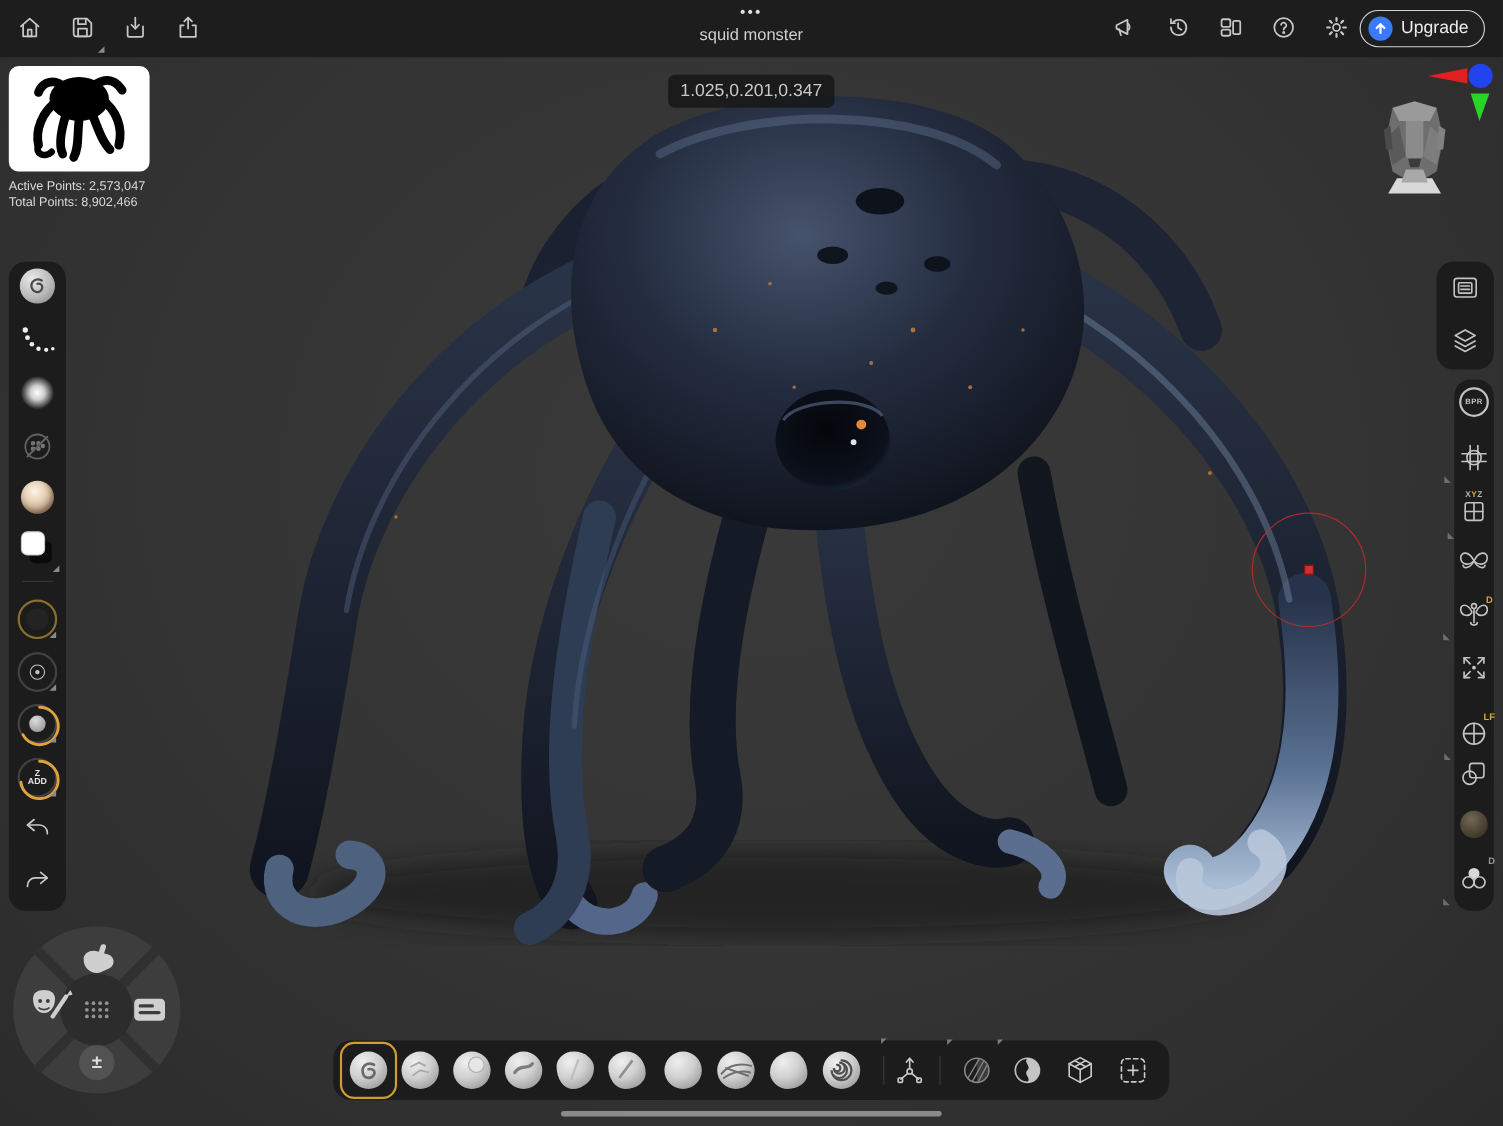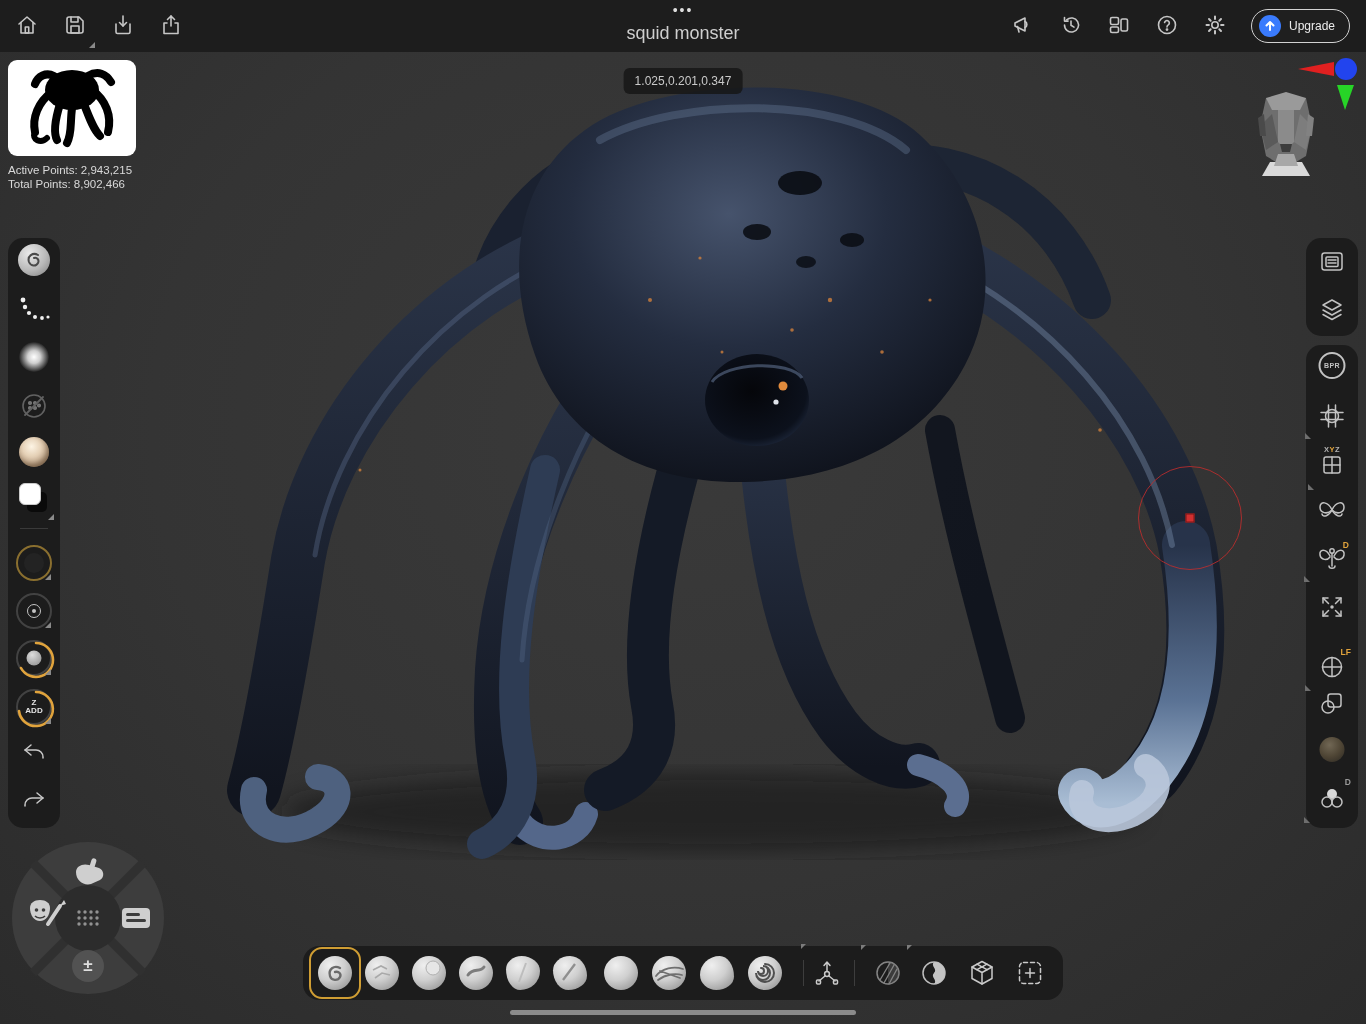--- a/index.html
+++ b/index.html
@@ -7,43 +7,43 @@
     font-family:"Liberation Sans", sans-serif; }
   #stage { position:absolute; inset:0; width:1366px; height:1024px;
     background:radial-gradient(ellipse at 50% 42%, #3a3a3a 0%, #343434 55%, #2b2b2b 100%); }
 
   
   .topbar { position:absolute; left:0; top:0; width:1366px; height:52px; background:#1d1d1d; z-index:30; }
   .tb-btn { position:absolute; top:12px; width:30px; height:30px; display:flex; align-items:center; justify-content:center; }
   .tb-btn svg { stroke:#c6c6c6; fill:none; stroke-width:1.6; stroke-linecap:round; stroke-linejoin:round; }
   .title-wrap { position:absolute; left:50%; transform:translateX(-50%); top:4px; text-align:center; }
   .menu-dots { color:#dedede; font-size:14px; letter-spacing:2px; line-height:12px; }
-  .doc-title { color:#cfcfcf; font-size:18px; margin-top:7px; }
+  .doc-title { color:#cfcfcf; font-size:15px; margin-top:7px; }
   .upgrade { position:absolute; right:16px; top:9px; height:34px; border:1.5px solid #d2d2d2; border-radius:17px;
     display:flex; align-items:center; gap:8px; padding:0 14px 0 7px; background:rgba(35,35,35,.4); }
   .upgrade-circ { width:22px; height:22px; border-radius:50%; background:#3a7bfd; display:flex; align-items:center; justify-content:center; }
-  .upgrade-label { color:#ececec; font-size:12px; }
+  .upgrade-label { color:#ececec; font-size:16px; }
 
   
   .thumb-card { position:absolute; left:8px; top:60px; width:128px; height:96px; background:#fff; border-radius:9px; z-index:20; }
   .stats { position:absolute; left:8px; top:164px; color:#d9d9d9; font-size:11.5px; line-height:13.5px; z-index:20; }
 
   
   .coord-tip { position:absolute; left:50%; transform:translateX(-50%); top:68px; background:rgba(22,22,22,.85);
-    color:#c9c9c9; font-size:12px; padding:6px 11px; border-radius:6px; z-index:25; }
+    color:#c9c9c9; font-size:16px; padding:6px 11px; border-radius:6px; z-index:25; }
 
   
   .nav-gizmo { position:absolute; right:4px; top:54px; z-index:20; }
   .ref-head { position:absolute; right:44px; top:84px; z-index:19; }
 
   
   .panel { position:absolute; background:#1b1b1bee; border-radius:15px; z-index:20; }
   #left-tools  { left:8px;  top:238px; width:52px; height:590px; }
   #right-top   { right:8px; top:238px; width:52px; height:98px;  }
-  #right-tools { right:8px; top:345px; width:52px; height:483px; }
+  #right-tools { right:8px; top:345px; width:36px; height:483px; }
   .pi { position:absolute; left:50%; transform:translateX(-50%); display:flex; align-items:center; justify-content:center; }
   .pi svg { stroke:#c2c2c2; fill:none; stroke-width:1.5; stroke-linecap:round; stroke-linejoin:round; }
   .ring { width:36px; height:36px; border-radius:50%; border:2px solid #424242; position:relative; }
   .divider { position:absolute; left:12px; width:28px; height:1px; background:#3a3a3a; }
   .corner { position:absolute; width:0; height:0; border-style:solid; }
   .corner.br { border-width:0 0 6px 6px; border-color:transparent transparent #8a8a8a transparent; }
   .corner.bl { border-width:6px 0 0 6px; border-color:transparent transparent transparent #6e6e6e; }
   .badge { position:absolute; font-size:8.5px; font-weight:bold; color:#e0a33c; }
   .arc { position:absolute; inset:-2px; }
 
@@ -244,21 +244,21 @@
         <path d="M64,48 C62,64 64,74 59,83"></path>
         <path d="M76,44 C82,60 86,70 92,76"></path>
         <path d="M84,30 C98,40 104,56 100,72"></path>
         <path d="M80,16 C90,10 98,14 103,22"></path>
         <path d="M46,16 C38,12 30,16 27,24"></path>
       </g>
       <path d="M27,72 c-4,8 6,12 12,6" stroke="#000" stroke-width="6" fill="none" stroke-linecap="round"></path>
     </svg>
   </div>
   <div class="stats">
-    <div>Active Points: 2,943,215</div>
+    <div>Active Points: 2,573,047</div>
     <div>Total Points: 8,902,466</div>
   </div>
 
   <svg class="nav-gizmo" width="66" height="58" viewBox="0 0 66 58">
     <polygon points="2,15 38,8 38,22" fill="#e02020"></polygon>
     <circle cx="50" cy="15" r="11" fill="#2244ee"></circle>
     <polygon points="41,31 58,31 49,56" fill="#27d427"></polygon>
   </svg>
   <svg class="ref-head" width="72" height="100" viewBox="0 0 72 100">
     <polygon points="16,14 56,14 62,42 56,72 36,84 16,72 10,42" fill="#6e6e6e"></polygon>

